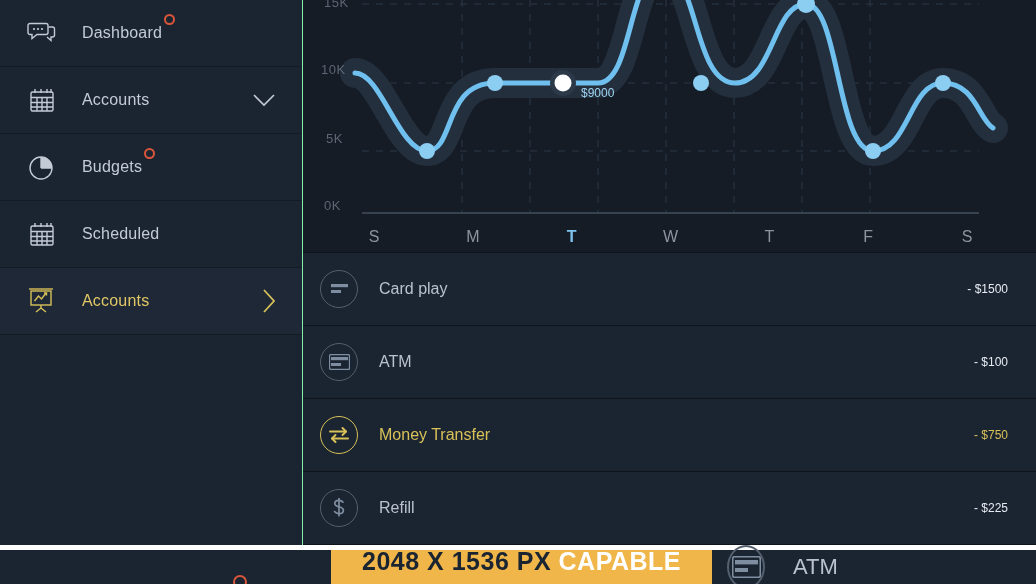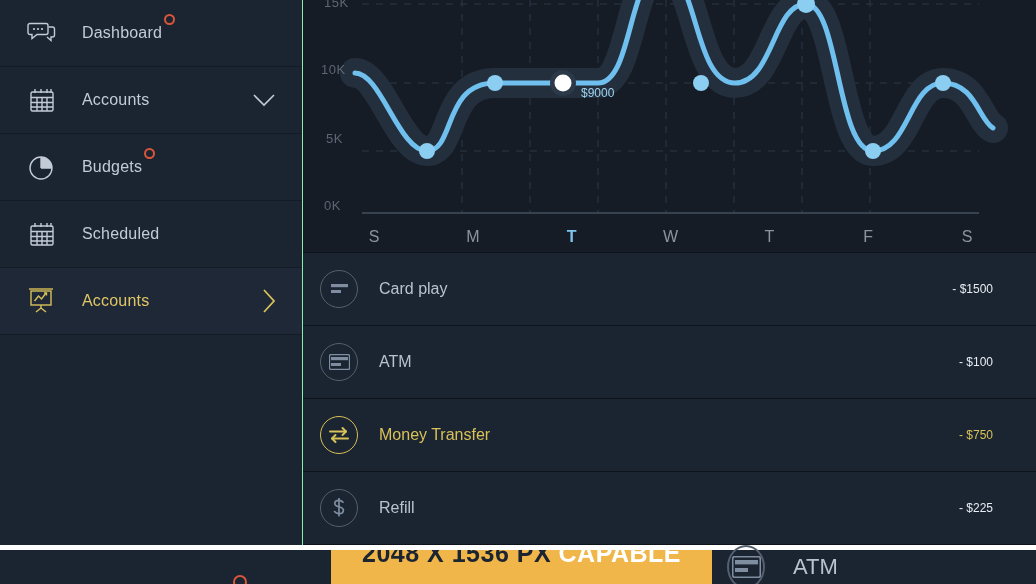--- a/index.html
+++ b/index.html
@@ -100,21 +100,21 @@
     left: 278px; top: 86px;
     font-size: 12px;
     color: #9fd4f0;
   }
 
   
   .txn-row {
     position: relative;
     display: flex; align-items: center;
     height: 73px;
-    padding: 0 43px 0 17px;
+    padding: 0 28px 0 17px;
     background: #1b2431;
     border-bottom: 1px solid #0f141c;
     cursor: pointer;
   }
   .txn-icon {
     width: 38px; height: 38px;
     border-radius: 50%;
     border: 1.5px solid #55606f;
     display: flex; align-items: center; justify-content: center;
     flex: 0 0 38px;
@@ -153,21 +153,21 @@
     display: flex; align-items: flex-end; justify-content: center;
     overflow: hidden;
   }
   #promo-text {
     font-size: 25px;
     font-weight: bold;
     letter-spacing: .5px;
     color: #1b2431;
     white-space: nowrap;
     line-height: 1;
-    padding-bottom: 18px;
+    padding-bottom: 10px;
   }
   #promo-text .hl { color: #ffffff; }
   #strip-dot {
     position: absolute; left: 233px; top: 25px;
     width: 14px; height: 14px;
     border-radius: 50%;
     border: 2.5px solid #d9563a;
   }
   #strip-txn {
     position: absolute; left: 727px; top: 0;

